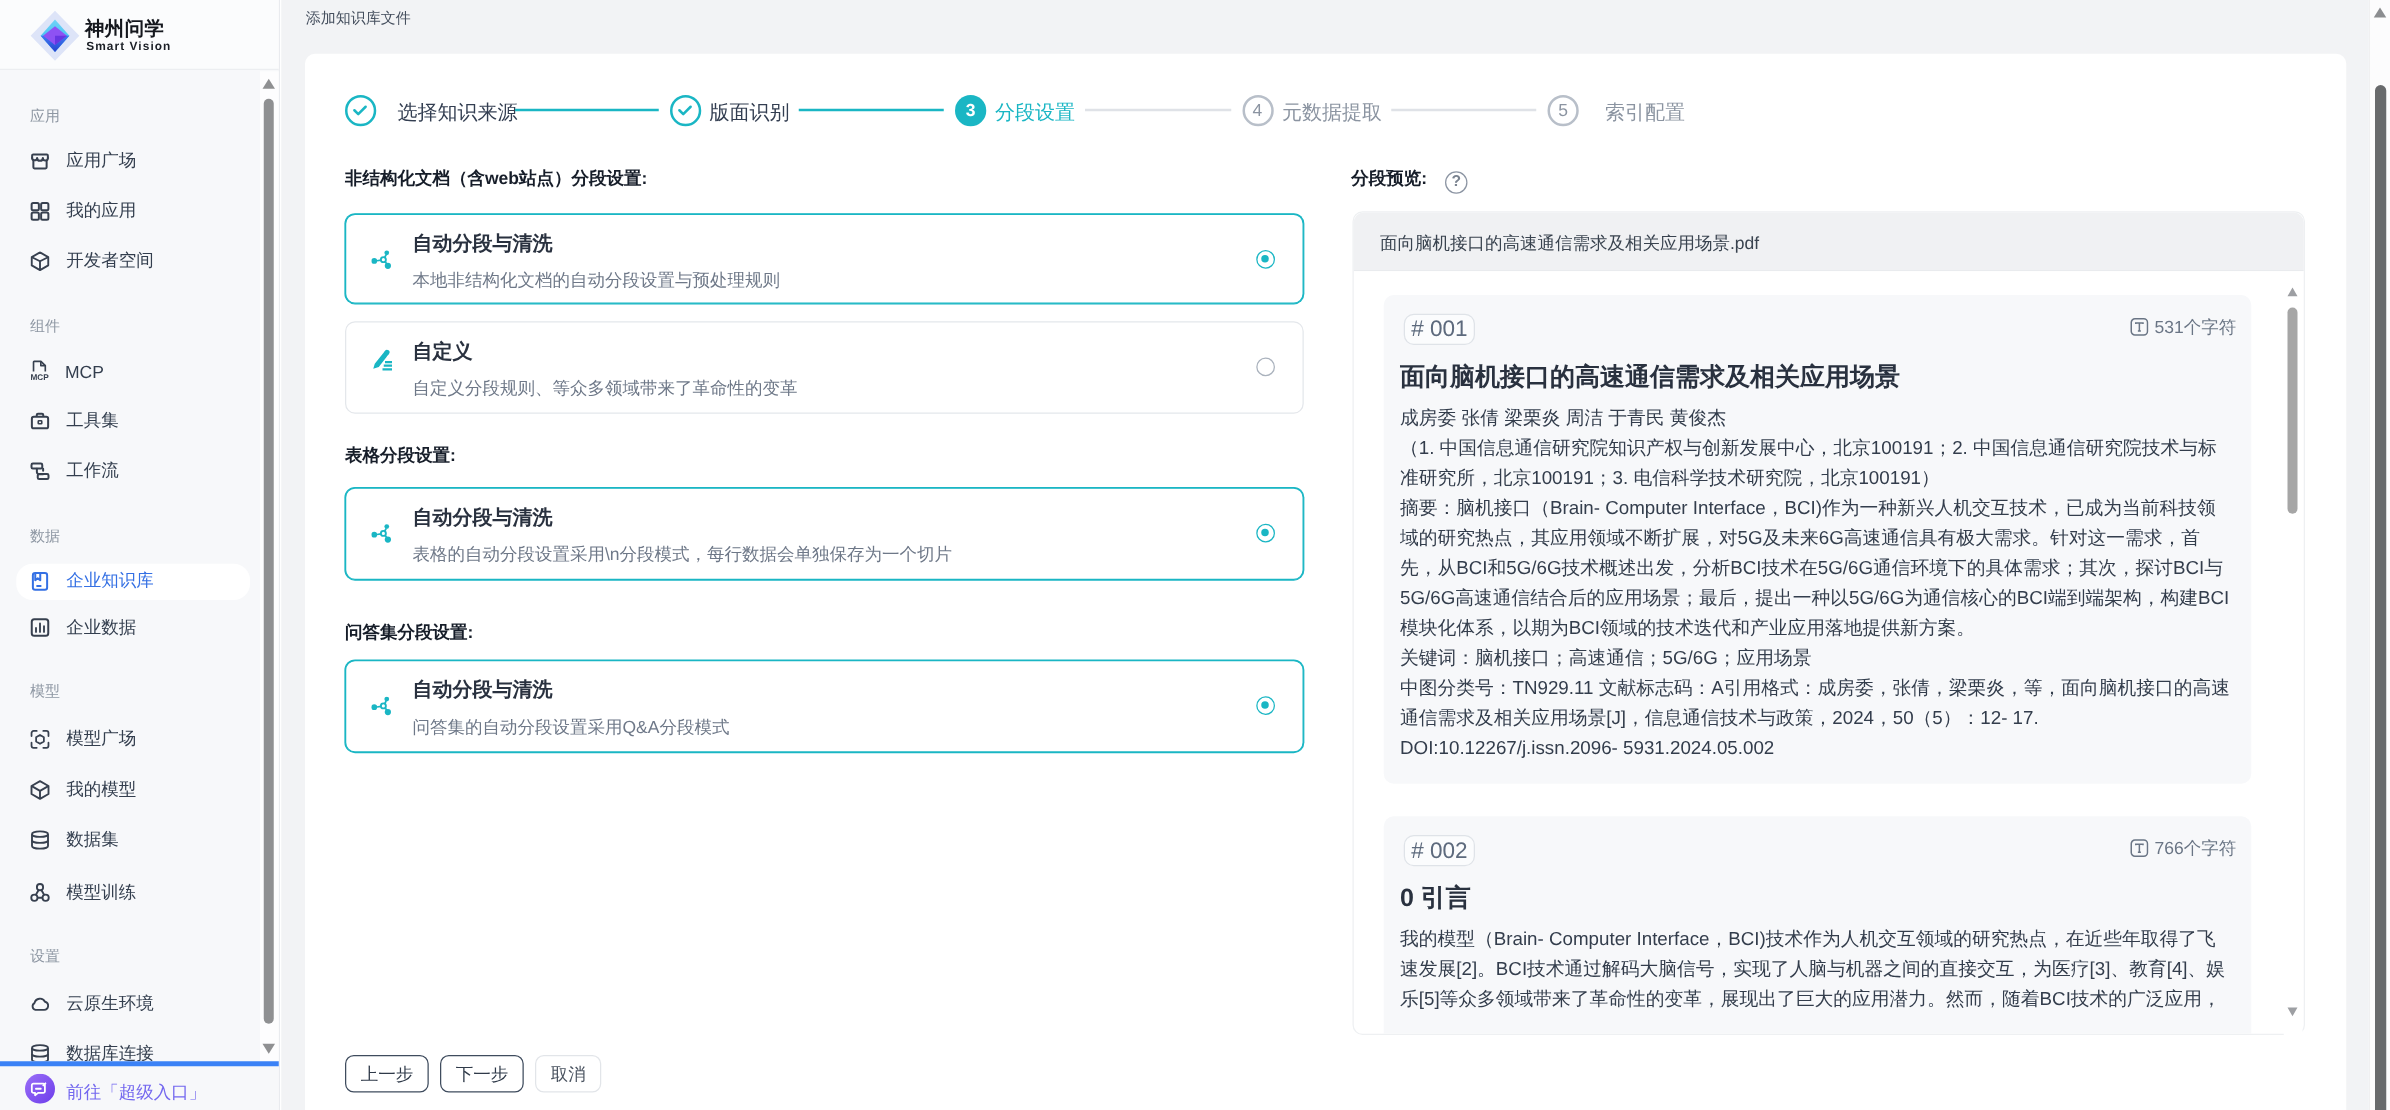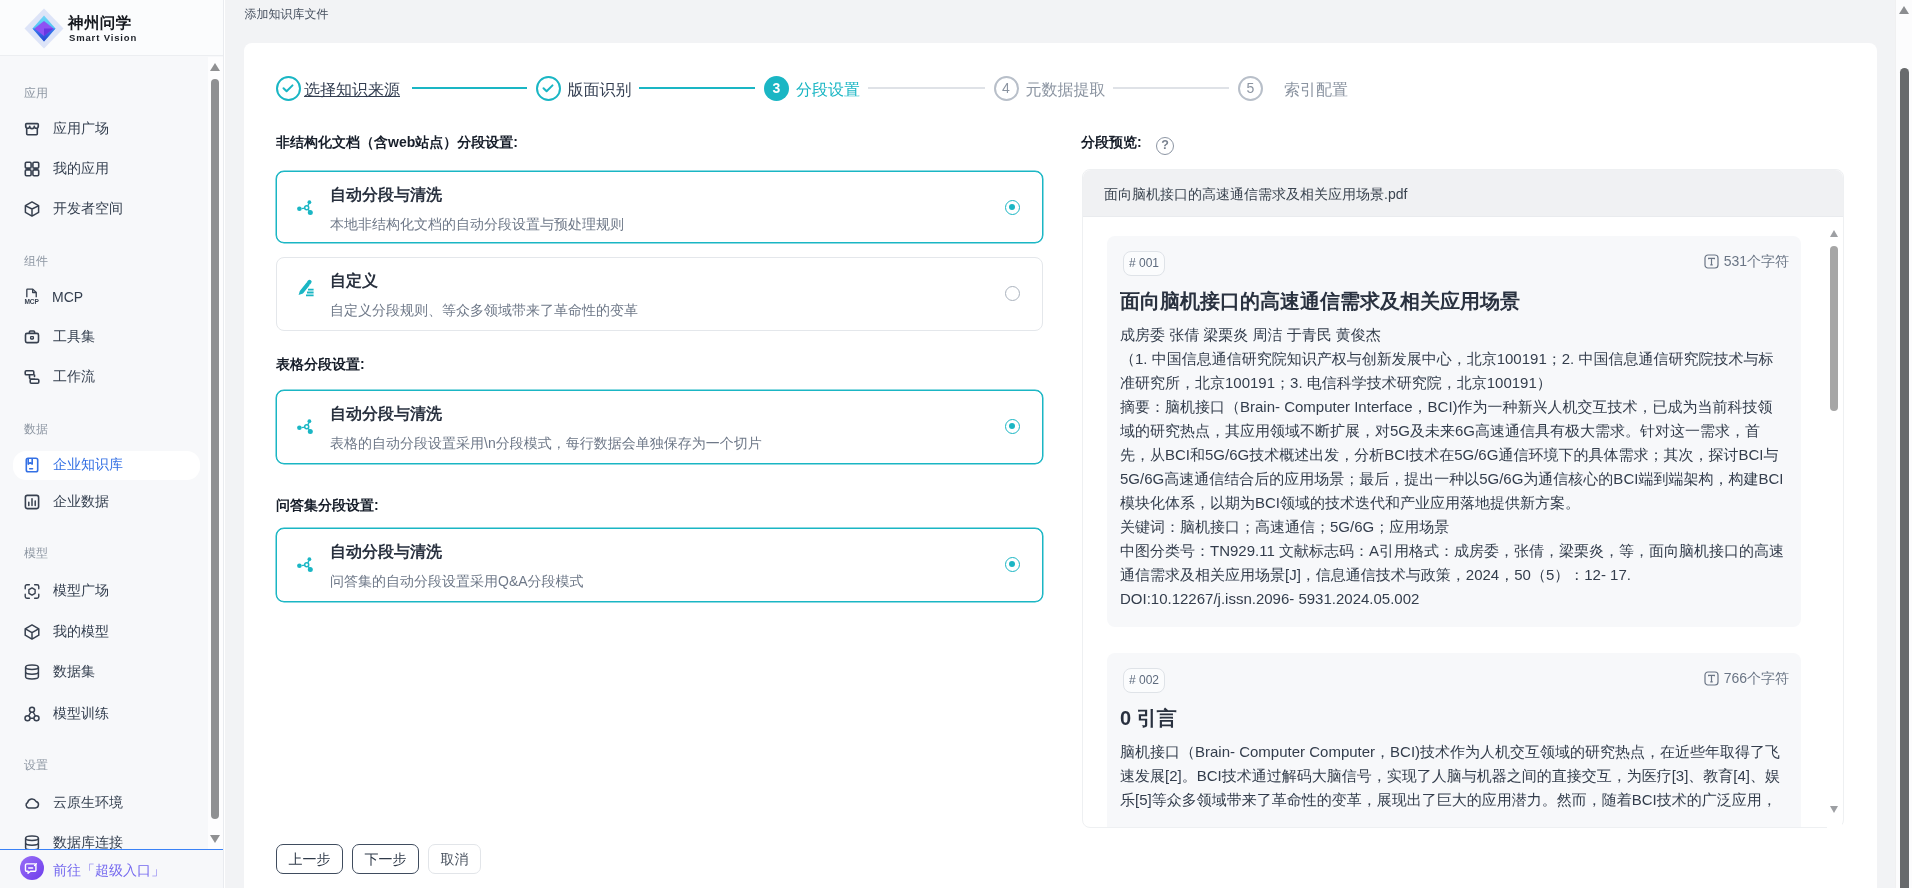--- a/index.html
+++ b/index.html
@@ -15,21 +15,21 @@
 .sbit{position:absolute;left:24px;height:22px;display:flex;align-items:center;font-size:14px;color:#333e4e;}
 .sbit svg{flex:0 0 16px;margin-right:13px;}
 .sbit .tx{white-space:nowrap;}
 #selbox{position:absolute;left:13px;top:451px;width:187px;height:29px;background:#fff;border-radius:13px;}
 .sel{color:#3470e4 !important;font-weight:500;}
 
 #sbtrack{position:absolute;left:208px;top:57px;width:15px;height:792px;background:#fdfdfe;}
 #sbthumb{position:absolute;left:3px;top:22px;width:8px;height:740px;background:#8f9092;border-radius:4px;}
 .arr-up{width:0;height:0;border-left:5px solid transparent;border-right:5px solid transparent;border-bottom:8px solid #8f9092;position:absolute;}
 .arr-dn{width:0;height:0;border-left:5px solid transparent;border-right:5px solid transparent;border-top:8px solid #8f9092;position:absolute;}
-#sbfoot{position:absolute;left:0;bottom:0;width:223px;height:39px;background:#f7f8fa;border-top:1px solid #3b82f6;margin-top:17px;}
+#sbfoot{position:absolute;left:0;bottom:0;width:223px;height:39px;background:#f7f8fa;border-top:4px solid #3b82f6;margin-top:17px;}
 #sbfoot .tx{position:absolute;left:53px;top:12px;font-size:14px;color:#7468ef;}
 
 #main{position:absolute;left:225px;top:0;width:1670px;height:888px;background:#f2f3f5;}
 #crumb{position:absolute;left:19.5px;top:6px;font-size:12px;color:#454f5e;}
 #card{position:absolute;left:19px;top:43px;width:1633px;height:845px;background:#fff;border-radius:8px 8px 0 0;}
 
 .stc{position:absolute;top:33px;width:25px;height:25px;border-radius:50%;}
 .stc.done{border:2px solid #1ab6c4;background:#fff;}
 .stc.cur{background:#1ab6c4;color:#fff;font-size:14px;font-weight:700;line-height:25px;text-align:center;}
 .stc.todo{border:2px solid #b8bfc9;background:#fff;color:#8b94a1;font-size:14px;line-height:21px;text-align:center;}
@@ -55,21 +55,21 @@
 .btn.dark{border:1px solid #3f4c5e;color:#2f3a49;}
 .btn.lite{border:1px solid #e2e5e9;color:#49525f;}
 
 #pvlabel{position:absolute;left:837px;top:91px;font-size:14px;font-weight:700;color:#161d29;}
 #qmark{position:absolute;left:912px;top:94px;width:18px;height:18px;border-radius:50%;border:1.5px solid #8c95a3;color:#79828f;font-size:12.5px;font-weight:700;text-align:center;line-height:15.5px;}
 #panel{position:absolute;left:838px;top:126px;width:762px;height:659px;background:#fff;border:1px solid #eef0f2;border-radius:8px;}
 #phead{position:absolute;left:0;top:0;width:100%;height:47px;background:#f0f1f3;border-radius:8px 8px 0 0;border-bottom:1px solid #e9ebee;padding-left:32px;}
 #phead .fn{position:absolute;left:21px;top:16px;font-size:14px;color:#39434f;}
 #pbody{position:absolute;left:0;top:47px;width:760px;height:610px;overflow:hidden;}
 .seg{position:absolute;left:24px;width:694px;background:#f7f8fa;border-radius:8px;}
-.seg .badge{position:absolute;left:16px;top:15px;height:25px;padding:0 5px;border:1px solid #dfe3e8;border-radius:8px;background:#fbfcfd;font-size:12px;color:#5d6a7d;line-height:23px;}
+.seg .badge{position:absolute;left:16px;top:15px;height:25px;padding:0 5px;border:1px solid #dfe3e8;border-radius:8px;background:#fbfcfd;font-size:18px;color:#5d6a7d;line-height:23px;}
 .seg .cnt{position:absolute;right:12px;top:17px;font-size:14px;color:#6a7585;}
 .seg .cnt svg{vertical-align:-3px;margin-right:5px;}
 .seg h3{position:absolute;left:13px;top:52px;font-size:20px;font-weight:700;color:#29313f;white-space:nowrap;}
 .seg .bd{position:absolute;left:13px;top:87px;font-size:15px;color:#333d4c;line-height:24px;}
 .seg .bd div{white-space:nowrap;height:24px;}
 
 #pvtrack{position:absolute;right:1px;top:48px;width:15px;height:610px;background:#fff;}
 #pvthumb{position:absolute;left:3px;top:28px;width:8px;height:165px;background:#a6a6a6;border-radius:4px;}
 
 #pgbar{position:absolute;right:0;top:0;width:17px;height:888px;background:#fcfcfd;border-left:1px solid #f0f0f1;}
@@ -239,21 +239,21 @@
 
 <div id="main">
   <div id="crumb">添加知识库文件</div>
   <div id="card">
 
     <div class="stc done" style="left:32px;">
       <svg width="24" height="24" viewBox="0 0 24 24" style="position:absolute;left:-2px;top:-2px;">
           <path d="M7.5 12.2 10.6 15.3 16.5 9.4" fill="none" stroke="#1ab6c4" stroke-width="2" stroke-linecap="round" stroke-linejoin="round"></path>
         </svg>
     </div>
-    <div class="stt" style="left:60px;text-decoration:underline;">选择知识来源</div>
+    <div class="stt" style="left:74px;">选择知识来源</div>
     <div class="stln t" style="left:168px;width:115px;"></div>
     <div class="stc done" style="left:291.5px;">
       <svg width="24" height="24" viewBox="0 0 24 24" style="position:absolute;left:-2px;top:-2px;">
           <path d="M7.5 12.2 10.6 15.3 16.5 9.4" fill="none" stroke="#1ab6c4" stroke-width="2" stroke-linecap="round" stroke-linejoin="round"></path>
         </svg>
     </div>
     <div class="stt" style="left:323.5px;">版面识别</div>
     <div class="stln t" style="left:395px;width:116px;"></div>
     <div class="stc cur" style="left:520px;">3</div>
     <div class="stt cur" style="left:552px;">分段设置</div>
@@ -355,21 +355,21 @@
           </div>
         </div>
         <div class="seg" style="top:436px;height:300px;">
           <div class="badge"># 002</div>
           <div class="cnt"><svg width="15" height="15" viewBox="0 0 15 15" fill="none" stroke="#6a7585" stroke-width="1.2">
                 <rect x="1" y="1" width="13" height="13" rx="3"></rect>
                 <path d="M4.6 5.2V4.4h5.8v.8M7.5 4.4v6.4M6.3 10.8h2.4"></path>
               </svg>766个字符</div>
           <h3>0 引言</h3>
           <div class="bd">
-            <div>脑机接口（Brain- Computer Computer，BCI)技术作为人机交互领域的研究热点，在近些年取得了飞</div>
+            <div>我的模型（Brain- Computer Interface，BCI)技术作为人机交互领域的研究热点，在近些年取得了飞</div>
             <div>速发展[2]。BCI技术通过解码大脑信号，实现了人脑与机器之间的直接交互，为医疗[3]、教育[4]、娱</div>
             <div>乐[5]等众多领域带来了革命性的变革，展现出了巨大的应用潜力。然而，随着BCI技术的广泛应用，</div>
           </div>
         </div>
       </div>
       <div id="pvtrack">
         <div class="arr-up" style="left:3px;top:12px;border-bottom-color:#9d9fa3;border-left-width:4.5px;border-right-width:4.5px;border-bottom-width:7px;"></div>
         <div id="pvthumb"></div>
         <div class="arr-dn" style="left:3px;top:588px;border-top-color:#9d9fa3;border-left-width:4.5px;border-right-width:4.5px;border-top-width:7px;"></div>
       </div>

